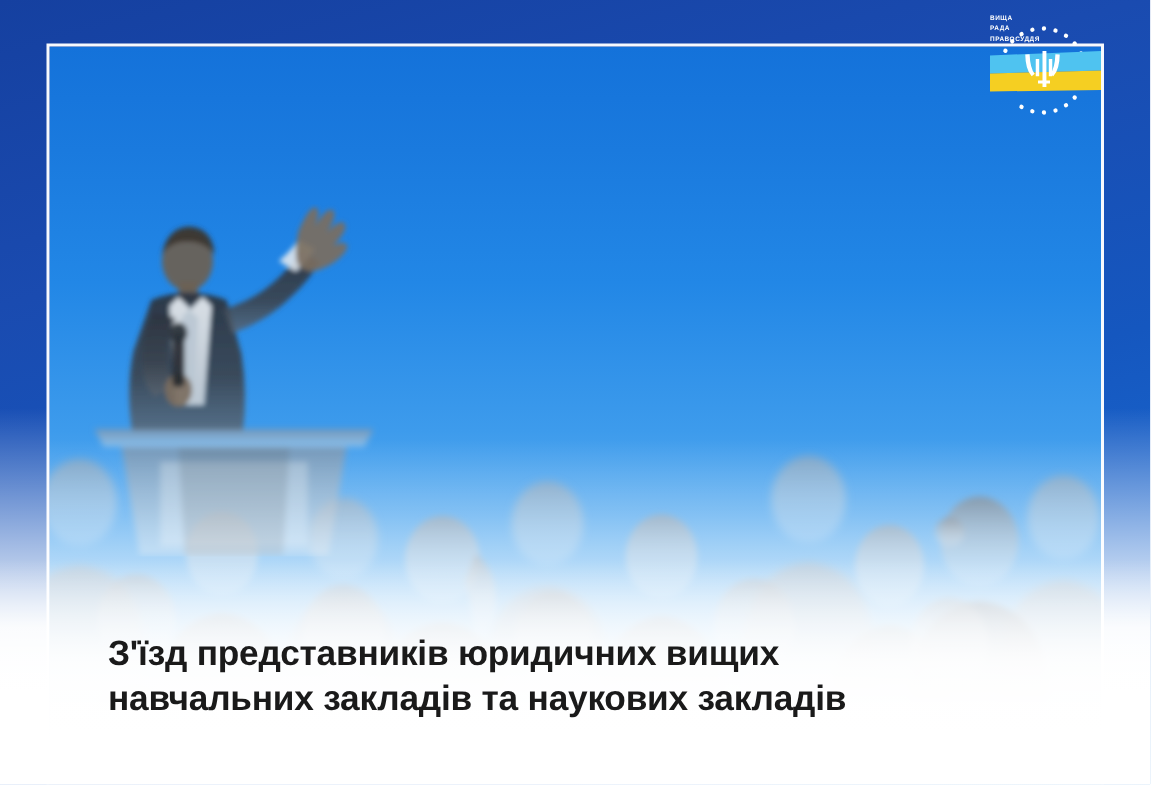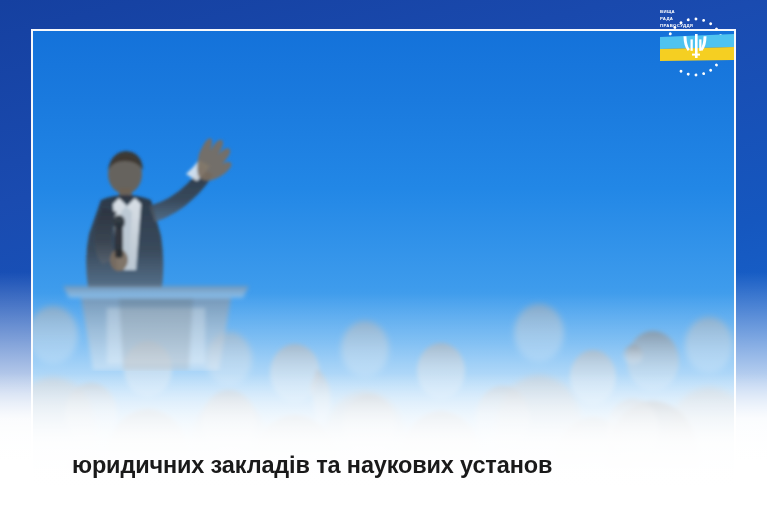--- a/index.html
+++ b/index.html
@@ -341,16 +341,17 @@
 
       <g fill="#ffffff" font-family="Liberation Sans, sans-serif" font-weight="bold">
         <text x="12" y="10" font-size="4.3" letter-spacing="0.35">ВИЩА</text>
         <text x="12" y="17" font-size="4.3" letter-spacing="0.35">РАДА</text>
         <text x="12" y="24" font-size="4.3" letter-spacing="0.35">ПРАВОСУДДЯ</text>
       </g>
     </svg>
   </div>
 
   <div class="title">
-    <span class="line">юридичних закладів та наукових установ</span>
+    <span class="line">З'їзд представників юридичних вищих</span>
+    <span class="line">навчальних закладів та наукових закладів</span>
   </div>
 
 </div>
 
 </body></html>

